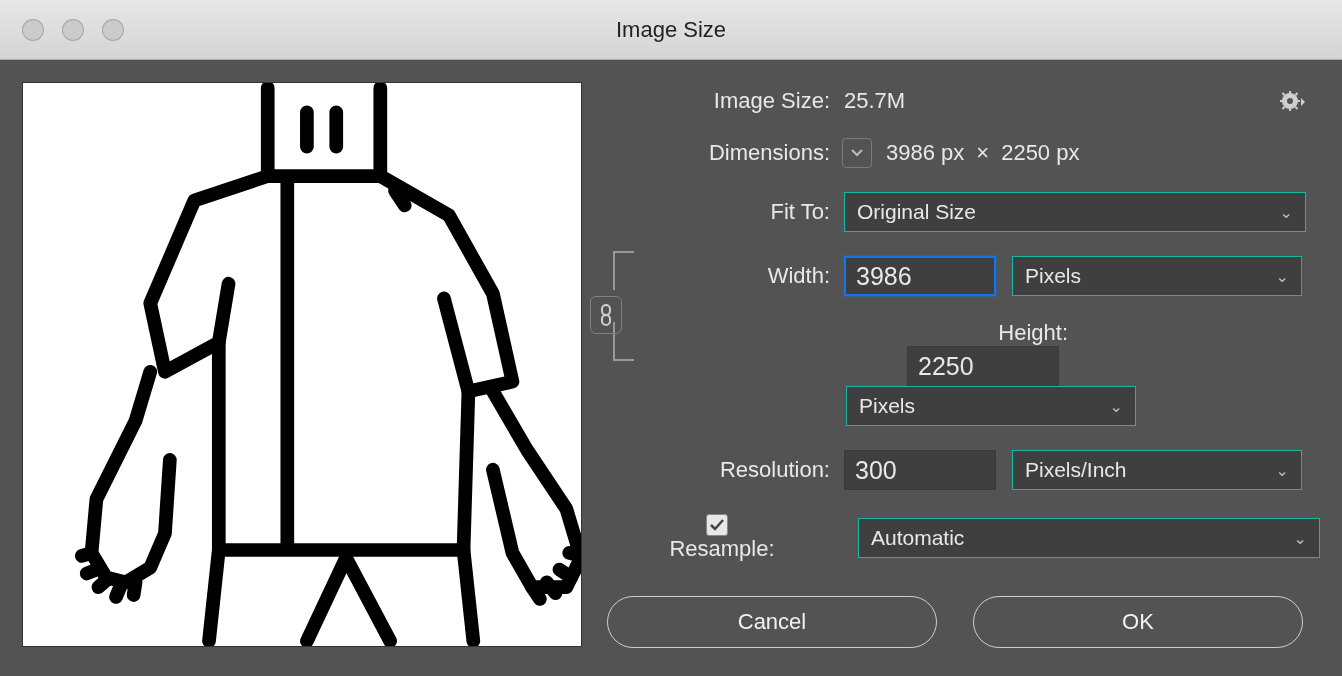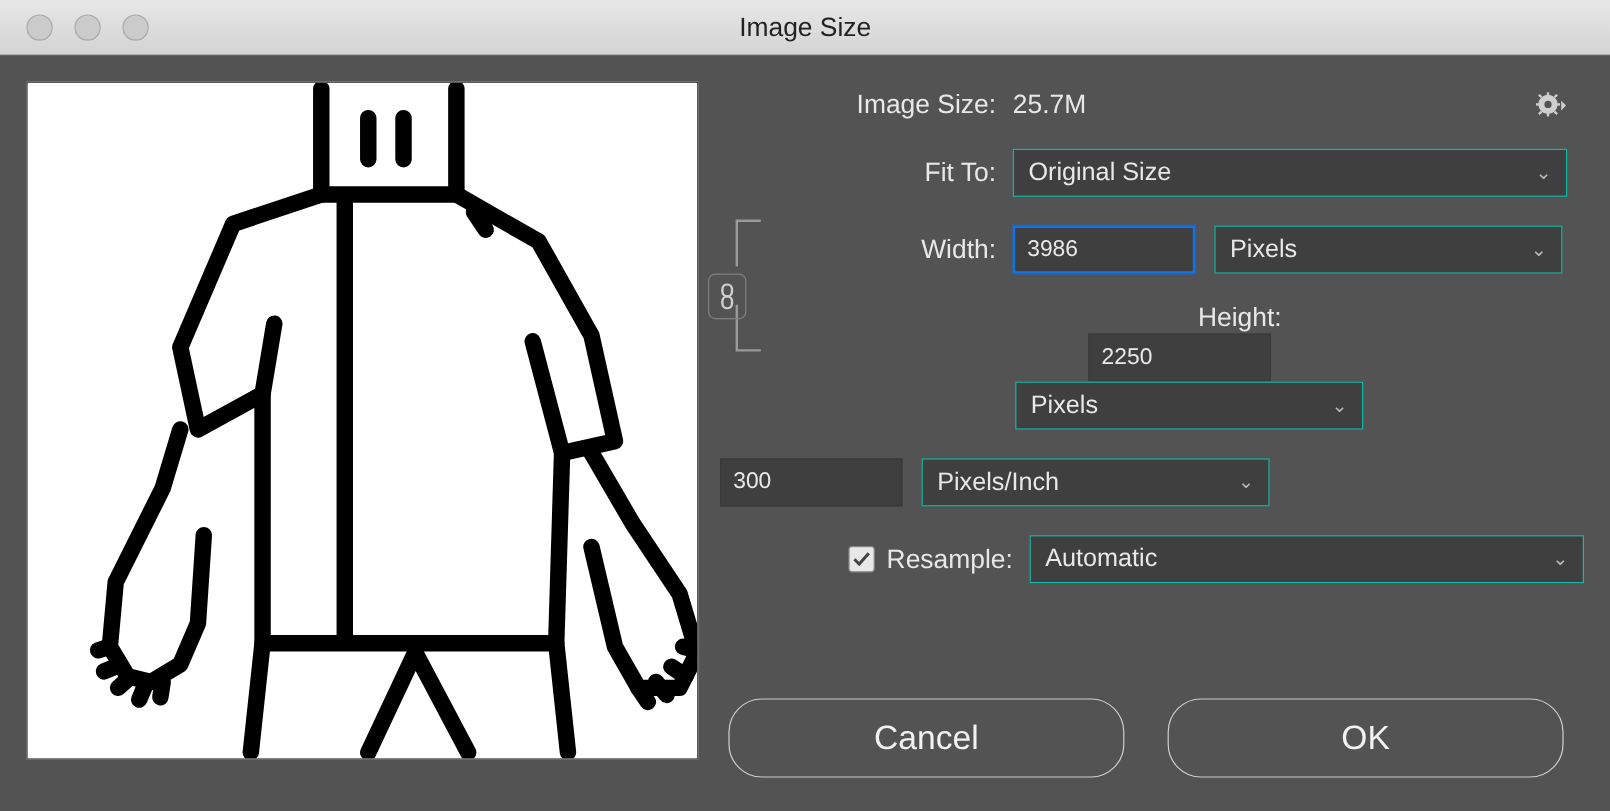--- a/index.html
+++ b/index.html
@@ -11,21 +11,21 @@
       overflow: hidden;
     }
     .dialog {
       width: 1342px;
       height: 676px;
       background: #535353;
       display: flex;
       flex-direction: column;
     }
     .titlebar {
-      height: 46px;
+      height: 60px;
       background: linear-gradient(#e7e7e7, #d4d4d4);
       border-bottom: 1px solid #aaa;
       display: flex;
       align-items: center;
       position: relative;
     }
     .traffic-lights {
       display: flex;
       gap: 18px;
       margin-left: 22px;
@@ -93,21 +93,21 @@
       align-items: center;
       justify-content: center;
       margin-right: 14px;
       color: #bbb;
       font-size: 14px;
     }
     .input {
       background: #3f3f3f;
       border: 1px solid #3a3a3a;
       color: #e8e8e8;
-      font-size: 19px;
+      font-size: 25px;
       padding: 6px 10px;
       width: 152px;
       height: 40px;
     }
     .input.focused {
       border: 2px solid #1473e6;
       box-shadow: 0 0 0 1px rgba(20,115,230,.4);
     }
     .select {
       background: #3f3f3f;
@@ -159,34 +159,35 @@
     .footer {
       display: flex;
       gap: 36px;
       justify-content: center;
       margin-top: auto;
       margin-bottom: 6px;
       padding-right: 10px;
     }
     .btn-pill {
       width: 330px;
-      height: 66px;
+      height: 52px;
       border: 1.5px solid #cfcfcf;
       border-radius: 28px;
       background: transparent;
       color: #f2f2f2;
-      font-size: 28px;
+      font-size: 22px;
       cursor: pointer;
     }
     .row.dims .label { margin-right: 12px; }
     .resample-row .label-wrap {
       display: flex; align-items: center;
       width: 244px;
       justify-content: flex-end;
       margin-right: 14px;
+      flex-direction: column;
     }
     .wh-row { display:flex; align-items:center; position:relative; }
   </style>
 </head>
 <body>
 
 <div class="dialog">
   <div class="titlebar">
     <div class="traffic-lights">
       <div class="btn"></div>
@@ -234,20 +235,31 @@
           </g>
           <path d="M21 14 L25 18 L21 22" fill="#cfcfcf" transform="translate(0,-6)"></path>
         </svg>
       </div>
 
       <div class="row">
         <div class="label">Image Size:</div>
         <div class="value-text">25.7M</div>
       </div>
 
+      <div class="row dims">
+        <div class="label">Dimensions:</div>
+        <div class="dim-caret">
+          <svg width="12" height="8" viewBox="0 0 12 8">
+              <path d="M1 1 L6 6 L11 1" stroke="#bbb" stroke-width="2" fill="none"></path>
+            </svg>
+        </div>
+        <span class="value-text">3986 px</span>
+        <span class="value-text" style="margin:0 12px">×</span>
+        <span class="value-text">2250 px</span>
+      </div>
 
       <div class="row">
         <div class="label">Fit To:</div>
         <div class="select wide">
           <span>Original Size</span>
           <span class="chev">⌄</span>
         </div>
       </div>
 
       <div style="position:relative; margin-left:46px; margin-bottom:24px;">
@@ -272,20 +284,21 @@
           <div class="label" style="width:184px">Height:</div>
           <input class="input" value="2250" style="">
           <div class="select unit">
             <span>Pixels</span>
             <span class="chev">⌄</span>
           </div>
         </div>
       </div>
 
       <div class="row">
+        <div class="label">Resolution:</div>
         <input class="input" value="300" style="">
         <div class="select unit">
           <span>Pixels/Inch</span>
           <span class="chev">⌄</span>
         </div>
       </div>
 
       <div class="row resample-row">
         <div class="label-wrap">
           <div class="checkbox">

